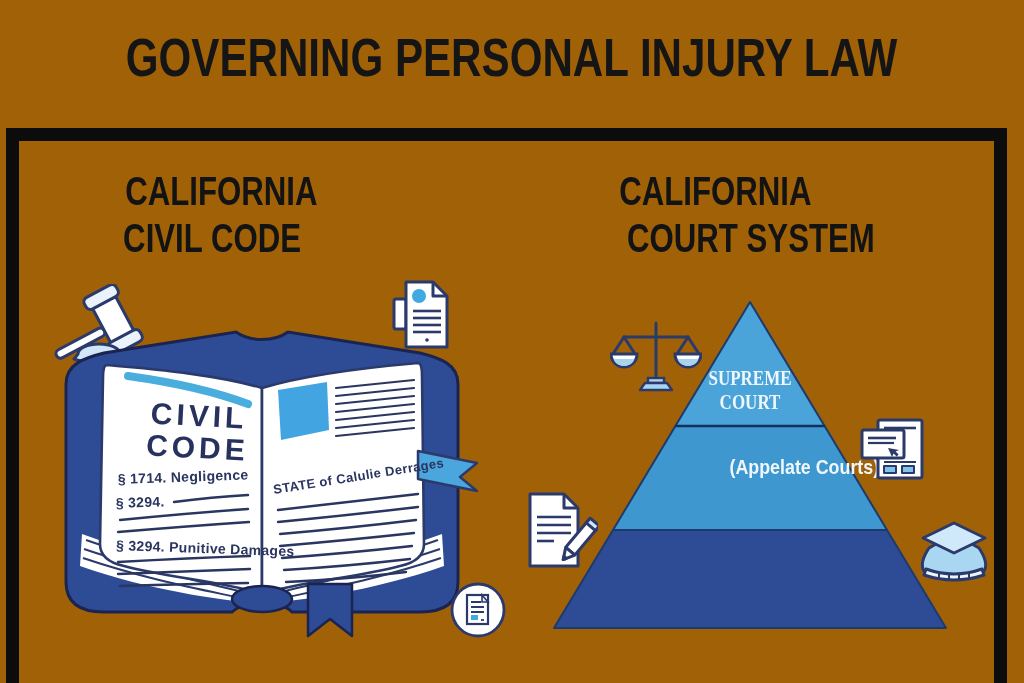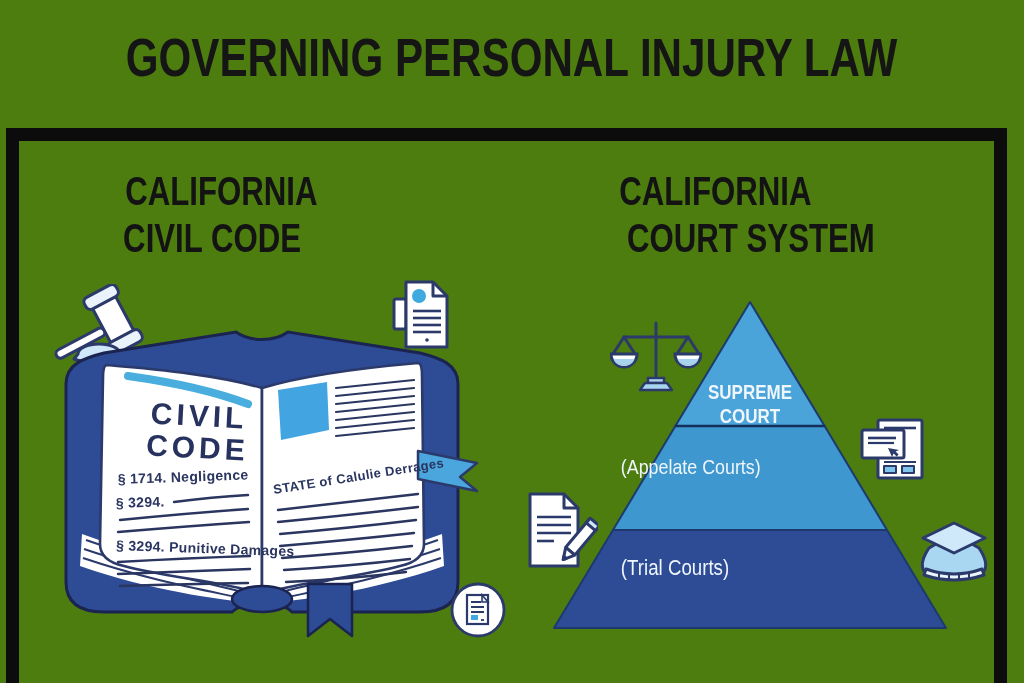--- a/index.html
+++ b/index.html
@@ -1,28 +1,28 @@
 <!DOCTYPE html>
 <html><head>
 <meta charset="utf-8">
 <style>
   html,body{margin:0;padding:0;background:#e8e8e8;}
   #stage{position:relative;width:1024px;height:683px;overflow:hidden;
-         background:#4d7c0f;font-family:"Liberation Sans",sans-serif;}
+         background:#a16207;font-family:"Liberation Sans",sans-serif;}
   .abs{position:absolute;}
   .condense{display:inline-block;transform:scaleX(0.78);transform-origin:center;white-space:nowrap;}
   .condense85{display:block;transform:scaleX(0.85);transform-origin:center;}
   #main-title{top:26px;left:0;width:1024px;text-align:center;
               font-size:54px;font-weight:bold;color:#151515;letter-spacing:0px;}
   .col-heading{width:320px;font-size:40px;font-weight:bold;
                color:#131313;line-height:1.17;}
   #panel-frame{left:6px;top:128px;width:1001px;height:600px;box-sizing:border-box;
                border:13px solid #0c0c0c;border-bottom:none;background:transparent;}
   .tier-label{color:#eff6fc;font-weight:bold;text-align:center;line-height:1.22;}
-  .tier-sub{font-weight:normal;color:#eff6fc;text-align:left;line-height:1.15;}
+  .tier-sub{font-weight:bold;color:#eff6fc;text-align:right;line-height:1.15;}
   svg text{font-family:"Liberation Sans",sans-serif;}
   .pgtitle{font-size:30px;font-weight:bold;fill:#28325f;letter-spacing:4px;}
   .entry{font-size:14px;font-weight:bold;fill:#2a3560;letter-spacing:0.3px;}
   .caption{font-size:13px;font-weight:bold;fill:#2a3560;letter-spacing:0.4px;}
 </style>
 </head>
 <body>
 
 <div id="stage">
 
@@ -168,32 +168,29 @@
     <path d="M30,72 h32 l-5,-7 h-22 z" fill="#a9d4ef" stroke="#2b3a6b" stroke-width="2.4" stroke-linejoin="round"></path>
   </svg>
 
   <svg class="abs" style="left:540px;top:296px;" width="420" height="340" viewBox="0 0 420 340">
     <polygon points="210,6 284.6,130 135.4,130" fill="#4aa3d9" stroke="#1d3a6e" stroke-width="2" stroke-linejoin="round"></polygon>
     <polygon points="135.4,130 284.6,130 347,234 73,234" fill="#3e97cf" stroke="#1d3a6e" stroke-width="2" stroke-linejoin="round"></polygon>
     <polygon points="73,234 347,234 406,332 14,332" fill="#2e4b96" stroke="#1d3a6e" stroke-width="2" stroke-linejoin="round"></polygon>
     <line x1="135.4" y1="130" x2="284.6" y2="130" stroke="#16305e" stroke-width="2.5"></line>
   </svg>
 
-  <div class="abs tier-label" style="left:688px;top:380px;width:124px;font-size:20px;">
+  <div class="abs tier-label" style="left:688px;top:366px;width:124px;font-size:20px;font-family:Liberation Serif, serif;">
     <span class="condense85">SUPREME COURT</span>
   </div>
   <div class="abs" style="left:598px;top:452px;width:304px;">
     <div class="tier-sub" style="font-size:21px;margin-top:3px;">
       <span class="condense85">(Appelate Courts)</span>
     </div>
   </div>
   <div class="abs" style="left:598px;top:552px;width:304px;">
-    <div class="tier-sub" style="font-size:22px;margin-top:3px;">
-      <span class="condense85">(Trial Courts)</span>
-    </div>
   </div>
 
   <svg class="abs" style="left:858px;top:416px;" width="72" height="72" viewBox="0 0 72 72">
     <g stroke="#2b3a6b" stroke-width="3" fill="#fff" stroke-linejoin="round">
       <rect x="20" y="4" width="44" height="58" rx="2"></rect>
       <line x1="26" y1="12" x2="58" y2="12" stroke-width="2.6"></line>
       <rect x="4" y="14" width="42" height="28" rx="2"></rect>
       <line x1="10" y1="22" x2="38" y2="22" stroke-width="2.6"></line>
       <line x1="10" y1="27" x2="36" y2="27" stroke-width="2.2"></line>
       <path d="M30,32 l4,9 1.6,-3.4 3,3 2,-2 -3,-3 3.4,-1.6 z" fill="#2b3a6b" stroke="none"></path>

